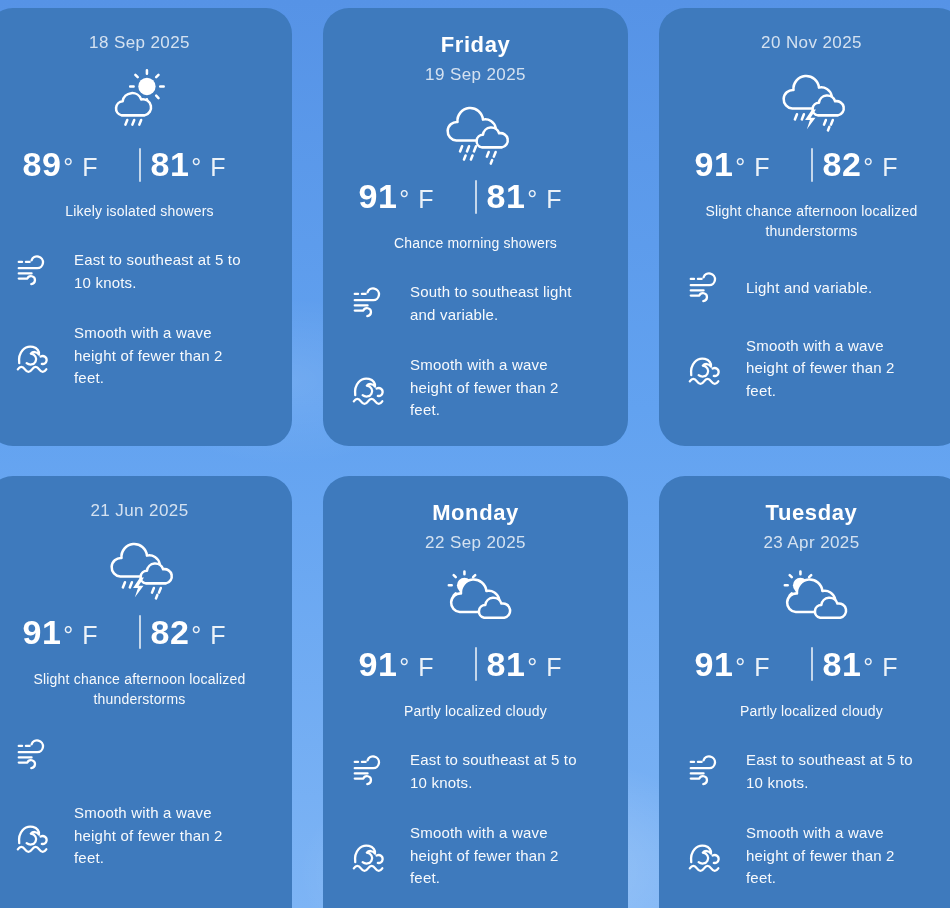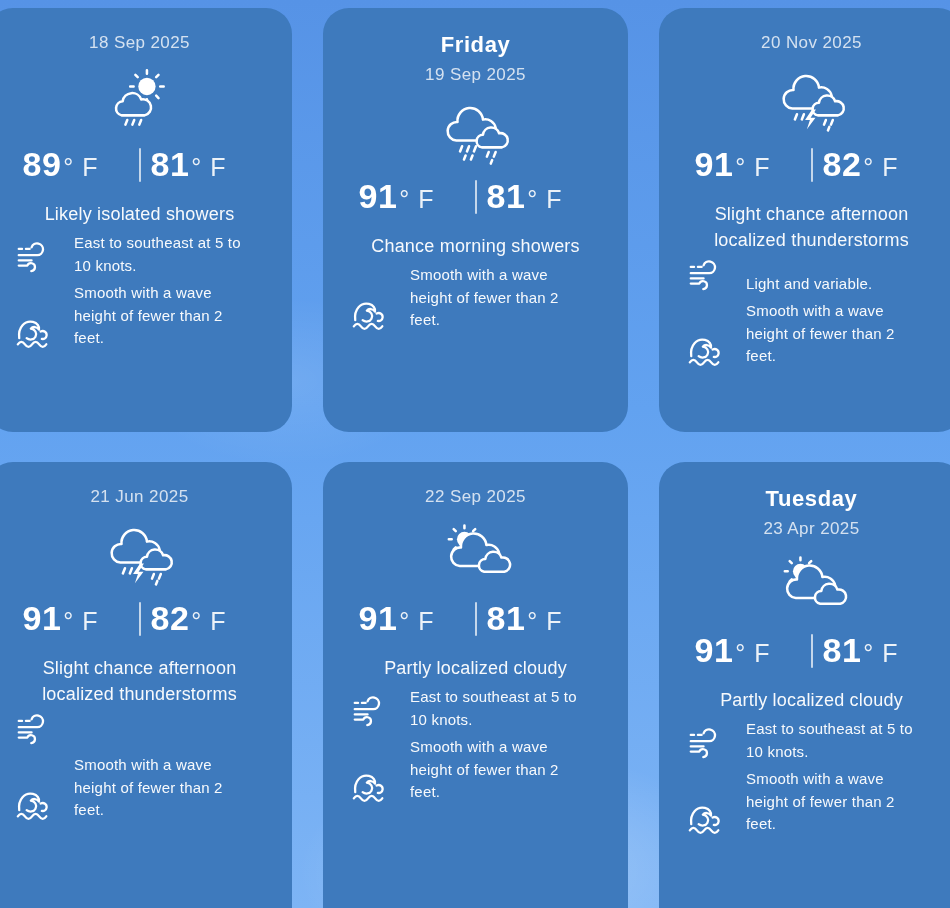--- a/index.html
+++ b/index.html
@@ -35,22 +35,22 @@
   .weather-art svg{width:74px;height:65px;display:none}
   .weather-art[data-icon="sun-rain-icon"] svg.sun-rain-icon{display:inline-block}
   .weather-art[data-icon="rain-icon"] svg.rain-icon{display:inline-block}
   .weather-art[data-icon="thunderstorm-icon"] svg.thunderstorm-icon{display:inline-block}
   .weather-art[data-icon="partly-cloudy-icon"] svg.partly-cloudy-icon{display:inline-block}
   .temps{display:flex;justify-content:center;align-items:center;margin-top:10px}
   .temp{display:flex;align-items:baseline;min-width:106px}
   .num{font-size:34px;font-weight:800;letter-spacing:.5px}
   .unit{font-size:25px;font-weight:400;opacity:.9;margin-left:2px;letter-spacing:1px;white-space:pre}
   .tdiv{width:2px;height:34px;background:rgba(255,255,255,.7);margin:0 10px;border-radius:1px}
-  .cond{font-size:18px;margin:17px auto 0;max-width:260px;line-height:1.45;opacity:.96;letter-spacing:.2px}
-  .detail{display:flex;align-items:flex-end;text-align:left;margin-top:3px;gap:22px;padding-left:5px}
+  .cond{font-size:14px;margin:17px auto 0;max-width:260px;line-height:1.45;opacity:.96;letter-spacing:.2px}
+  .detail{display:flex;align-items:center;text-align:left;margin-top:26px;gap:22px;padding-left:5px}
   .dicon{width:38px;height:38px;flex:0 0 38px;margin-top:1px}
   .dtext{font-size:15px;line-height:1.5;max-width:180px;margin:2px 0 0;opacity:.96;letter-spacing:.2px}
 </style>
 </head>
 <body>
 
 <svg width="0" height="0" style="position:absolute" aria-hidden="true">
   <defs>
     <g id="art-sun-rain" fill="none" stroke="#fff" stroke-width="2.2" stroke-linecap="round" stroke-linejoin="round">
       <circle cx="38" cy="15" r="7.5" fill="#fff" stroke="none"></circle>
@@ -148,20 +148,26 @@
         </div>
       <div class="tdiv"></div>
       <div class="temp">
           <span class="num">81</span>
           <span class="unit">° F</span>
         </div>
     </div>
     <p class="cond">Chance morning showers</p>
     <div class="detail">
       <svg class="dicon" viewBox="0 0 40 40">
+          <use href="#ic-wind"></use>
+        </svg>
+      <p class="dtext">South to southeast light and variable.</p>
+    </div>
+    <div class="detail">
+      <svg class="dicon" viewBox="0 0 40 40">
           <use href="#ic-wave"></use>
         </svg>
       <p class="dtext">Smooth with a wave height of fewer than 2 feet.</p>
     </div>
   </section>
 
   <section class="card">
     <div class="date">20 Nov 2025</div>
     <div class="weather-art" data-icon="thunderstorm-icon">
       
@@ -226,20 +232,21 @@
     </div>
     <div class="detail">
       <svg class="dicon" viewBox="0 0 40 40">
           <use href="#ic-wave"></use>
         </svg>
       <p class="dtext">Smooth with a wave height of fewer than 2 feet.</p>
     </div>
   </section>
 
   <section class="card row2">
+    <h2 class="day">Monday</h2>
     <div class="date">22 Sep 2025</div>
     <div class="weather-art" data-icon="partly-cloudy-icon">
       
       
       
       <svg class="partly-cloudy-icon" viewBox="0 0 64 56">
           <use href="#art-partly"></use>
         </svg>
     </div>
     <div class="temps">

